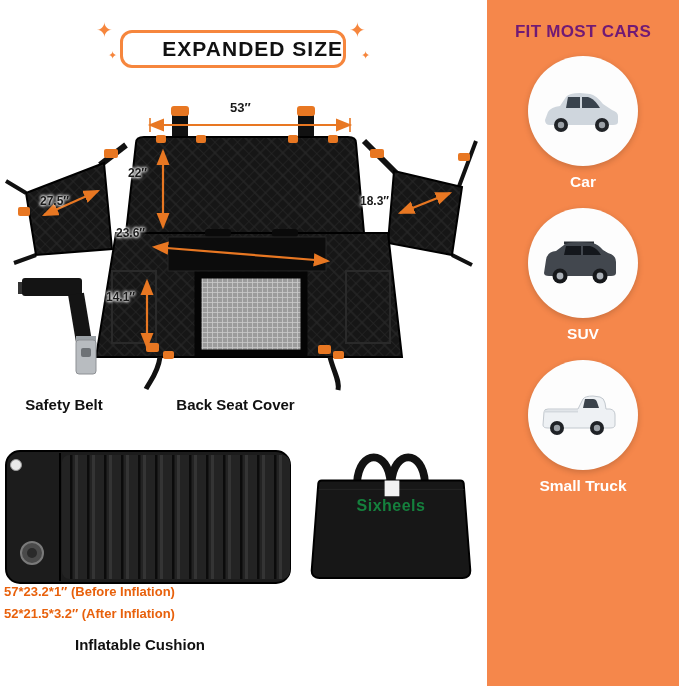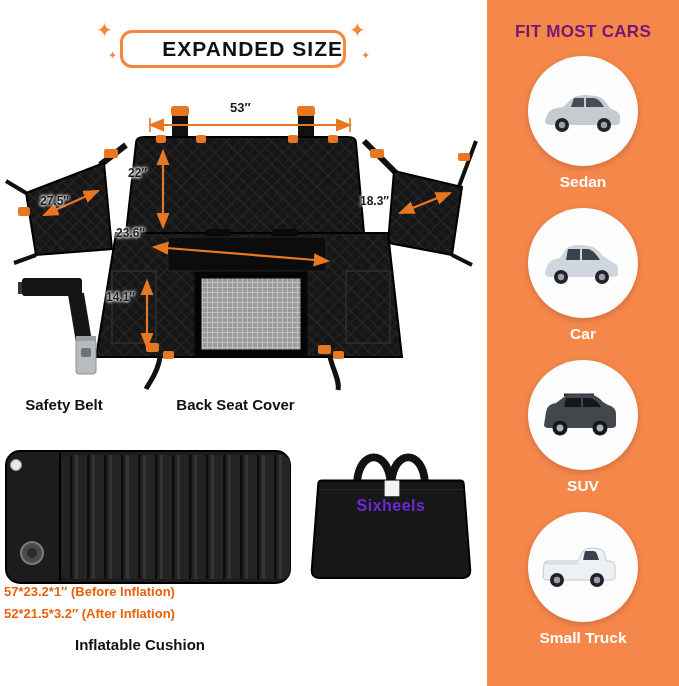--- a/index.html
+++ b/index.html
@@ -16,21 +16,21 @@
   .dim { position:absolute; font-size:12px; font-weight:bold; color:#1a1a1a;
     text-shadow:0 0 3px #fff, 0 0 3px #fff, 0 0 4px #fff; }
 
   
   .plabel { position:absolute; font-size:15px; font-weight:bold; color:#111; text-align:center; }
 
   
   .spec { position:absolute; font-size:13px; font-weight:bold; color:#E8610C; }
 
   .brand { position:absolute; left:300px; width:182px; top:497px; text-align:center;
-    color:#6d28d9; font-size:16px; font-weight:bold; letter-spacing:0.5px; }
+    color:#15803d; font-size:16px; font-weight:bold; letter-spacing:0.5px; }
 
   
   .sidebar { position:absolute; left:487px; top:0; width:192px; height:686px;
     background:#F5874B; display:flex; flex-direction:column; align-items:center; padding-top:22px; }
   .sb-title { color:#701a75; font-size:17px; font-weight:bold; letter-spacing:0.3px; margin-bottom:14px; }
   .sb-item { display:flex; flex-direction:column; align-items:center; margin-bottom:17px; }
   .circle { width:110px; height:110px; border-radius:50%; background:#fdfdfd;
     display:flex; align-items:center; justify-content:center; box-shadow:0 2px 6px rgba(0,0,0,0.18); }
   .sb-label { color:#fff; font-size:15.5px; font-weight:bold; margin-top:7px; }
 
@@ -168,34 +168,20 @@
     <path d="M93,46 C95,12 125,12 127,46" stroke="#121212" stroke-width="8" fill="none"></path>
     <path d="M22,44 L163,44 Q166,44 166.4,47 L173,134 Q174,143 165,143 L20,143 Q11,143 12,134 L18.6,47 Q19,44 22,44 Z" fill="#171717" stroke="#000" stroke-width="2"></path>
     <line x1="19" y1="53" x2="167" y2="53" stroke="#262626"></line>
     <rect x="86" y="44" width="15" height="16" fill="#f2f2f2"></rect>
   </svg>
   <div class="brand">Sixheels</div>
 
   <aside class="sidebar">
     <div class="sb-title">FIT MOST CARS</div>
 
-    <div class="sb-item">
-      <div class="circle">
-        <svg width="90" height="56" viewBox="0 0 90 56">
-          <path d="M7,38 L10,30 Q13,25 25,24 L34,16 Q38,12 48,12 L58,13 Q65,14 69,21 L73,26 Q81,28 82,33 L82,39 Q82,42 77,42 L13,42 Q7,42 7,38 Z" fill="#c6cbd1"></path>
-          <path d="M36,15 L56,15 Q61,16 64,21 L66,24 L33,24 Z" fill="#454c55"></path>
-          <line x1="47" y1="15" x2="47" y2="24" stroke="#c6cbd1" stroke-width="2"></line>
-          <circle cx="24" cy="42" r="7" fill="#202327"></circle>
-            <circle cx="24" cy="42" r="3.2" fill="#9aa0a6"></circle>
-          <circle cx="66" cy="42" r="7" fill="#202327"></circle>
-            <circle cx="66" cy="42" r="3.2" fill="#9aa0a6"></circle>
-        </svg>
-      </div>
-      <div class="sb-label">Sedan</div>
-    </div>
 
     <div class="sb-item">
       <div class="circle">
         <svg width="90" height="56" viewBox="0 0 90 56">
           <path d="M7,37 L10,29 Q13,24 22,23 L28,14 Q31,10 42,10 L52,11 Q58,12 65,21 L74,27 Q80,29 80,33 L80,39 Q80,42 75,42 L12,42 Q7,42 7,37 Z" fill="#cfd6dd"></path>
           <path d="M30,14 L50,14 Q55,15 60,22 L62,25 L28,25 Z" fill="#39434d"></path>
           <line x1="43" y1="14" x2="43" y2="25" stroke="#cfd6dd" stroke-width="2"></line>
           <circle cx="23" cy="42" r="7" fill="#202327"></circle>
             <circle cx="23" cy="42" r="3.2" fill="#9aa0a6"></circle>
           <circle cx="64" cy="42" r="7" fill="#202327"></circle>

